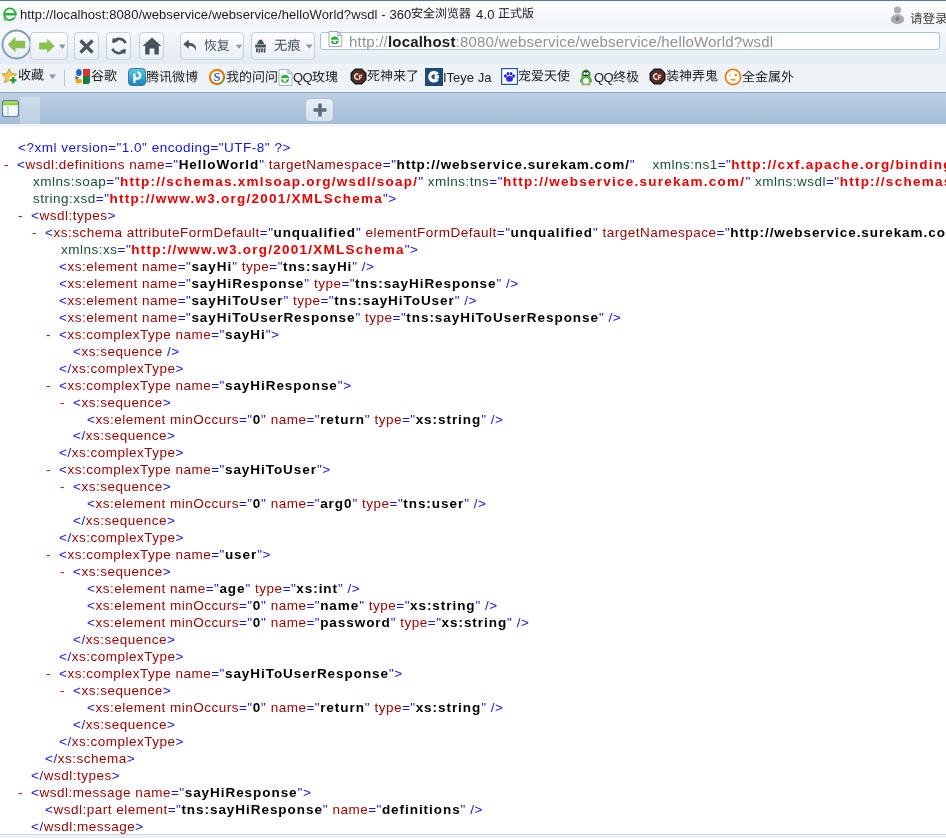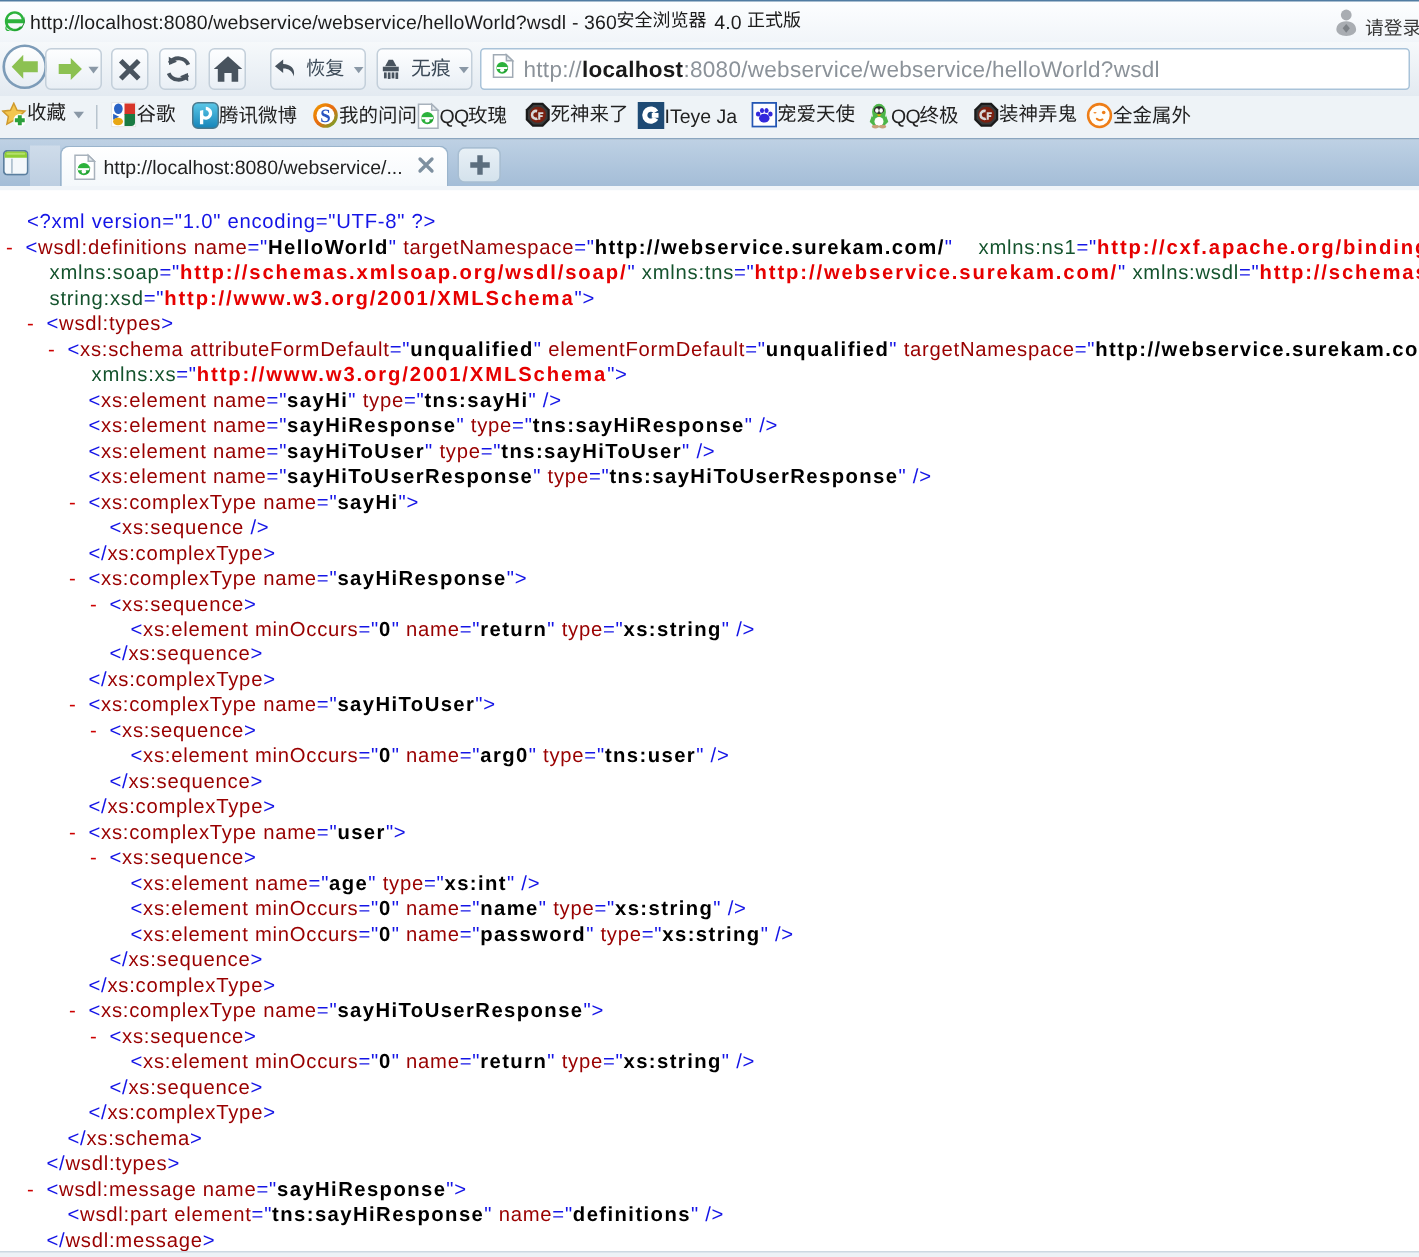--- a/index.html
+++ b/index.html
@@ -3,21 +3,21 @@
 <style>
 * {margin:0;padding:0;box-sizing:border-box}
 html,body {width:946px;height:838px;overflow:hidden;font-family:"Liberation Sans",sans-serif;background:#fff}
 svg.cjk {display:inline-block}
 .titlebar {position:absolute;left:0;top:0;width:946px;height:28px;background:linear-gradient(#fdfeff,#f1f5f9);border-top:1px solid #517ca2}
 .titlebar .logo {position:absolute;left:2px;top:5px}
 .titlebar .ttext {position:absolute;left:20px;top:6px;font-size:13px;color:#1c1c1c;letter-spacing:0.1px;white-space:nowrap}
 .titlebar .login {position:absolute;left:889px;top:4px;white-space:nowrap}
 .toolbar {position:absolute;left:0;top:28px;width:946px;height:36px;background:linear-gradient(#f6f9fb,#e3eaf1)}
 .btn {position:absolute;top:4px;height:28px;border:1px solid #c3cfda;border-radius:4px;background:linear-gradient(#fdfeff,#e9eff5);display:flex;align-items:center;justify-content:center}
-.addr {position:absolute;left:320px;top:4px;width:620px;height:28px;background:#fff;border:1px solid #a9c3d9;border-radius:3px;display:flex;align-items:center}
+.addr {position:absolute;left:320px;top:4px;width:620px;height:18px;background:#fff;border:1px solid #a9c3d9;border-radius:3px;display:flex;align-items:center}
 .addr .u1 {color:#8b9299} .addr .u2 {color:#1a1a1a;font-weight:bold}
 .bookbar {position:absolute;left:0;top:64px;width:946px;height:28px;background:#eef3f7;font-size:13px;color:#222}
 .bi {position:absolute;top:4px;display:flex;align-items:center;white-space:nowrap}
 .tabbar {position:absolute;left:0;top:92px;width:946px;height:32px;background:linear-gradient(#bed1e4,#a4bdd7);border-top:1px solid #8ba6c0}
 .tab {position:absolute;left:40px;top:4px;width:259px;height:28px;background:linear-gradient(#ffffff,#f4f8fb);border:1px solid #9ab4cc;border-bottom:none;border-radius:6px 6px 0 0;display:flex;align-items:center;padding:0 8px}
 .plusbtn {position:absolute;left:305px;top:5px;width:29px;height:24px;background:linear-gradient(#e8f0f6,#d4e2ec);border:1px solid #a8bed2;border-radius:5px;display:flex;align-items:center;justify-content:center}
 .contenttop {position:absolute;left:0;top:124px;width:946px;height:3px;background:#f1f5f9}
 .content {position:absolute;left:0;top:127px;width:946px;height:707px;background:#fff;overflow:hidden}
 .xmlpane {position:absolute;left:0;top:13px;width:1400px;font-size:13.5px;letter-spacing:0.5px;line-height:16.97px;white-space:nowrap}
 .xl {position:relative}
@@ -335,34 +335,20 @@
 </div>
 
 <div class="tabbar">
   <div style="position:absolute;left:20px;top:4px;width:20px;height:28px;background:linear-gradient(#cfdcea,#bccee1)"></div>
     <span style="position:absolute;left:2px;top:7px"><svg width="17" height="17" viewBox="0 0 17 17">
         <rect x="0.5" y="0.5" width="16" height="16" rx="2.5" fill="#f4f8fb" stroke="#5b7f9f" stroke-width="1.2"></rect>
         <path d="M1 3.2 a2.2 2.2 0 0 1 2.2-2.2 h10.6 a2.2 2.2 0 0 1 2.2 2.2 v2 h-15z" fill="#8fce35"></path>
         <rect x="2.2" y="1.8" width="12.6" height="1.4" rx="0.7" fill="#b4e06a"></rect>
         <rect x="5.4" y="5.8" width="1.1" height="10" fill="#aabdcd"></rect>
       </svg></span>
-  <div class="tab">
-      <svg width="15" height="19" viewBox="0 0 15 19">
-        <path d="M1 1.5 h8.8 l4.2 4 V17.5 h-13z" fill="#fff" stroke="#a8b2bc" stroke-width="1"></path>
-        <path d="M9.8 1.5 l4.2 4 h-4.2z" fill="#e4eaee" stroke="#a8b2bc" stroke-width="1"></path>
-        <circle cx="6.9" cy="10.8" r="4.1" fill="#2cb23c"></circle>
-        <rect x="3" y="10.1" width="7.8" height="1.4" fill="#fff"></rect>
-        <circle cx="6.9" cy="12.4" r="1.5" fill="#fff"></circle>
-        <path d="M10.7 8.3c.8 1.4.5 3.2-.8 4.4-1.1 1.1-3 1.5-4.3.9 1.6.2 3.1-.2 4.1-1.2 1-1 1.5-2.7 1-4.1z" fill="#178727"></path>
-      </svg>
-      <span style="margin-left:5px;font-size:13px;color:#222;white-space:nowrap;overflow:hidden;flex:1">http://localhost:8080/webservice/...</span>
-      <span style="margin-left:6px"><svg width="12" height="12" viewBox="0 0 12 12">
-          <path d="M2 2 L10 10 M10 2 L2 10" stroke="#7e90a0" stroke-width="2.2" stroke-linecap="round"></path>
-        </svg></span>
-    </div>
   <div class="plusbtn">
       <svg width="16" height="16" viewBox="0 0 16 16">
         <path d="M8 1.5 V14.5 M1.5 8 H14.5" stroke="#5c6e7e" stroke-width="3.6"></path>
       </svg>
     </div>
 </div>
 <div class="contenttop"></div>
 <div class="content">
 <div class="xmlpane">
 <div class="xl" style="padding-left:18px"><span class="m">&lt;?xml version="1.0" encoding="UTF-8" ?&gt;</span></div>

